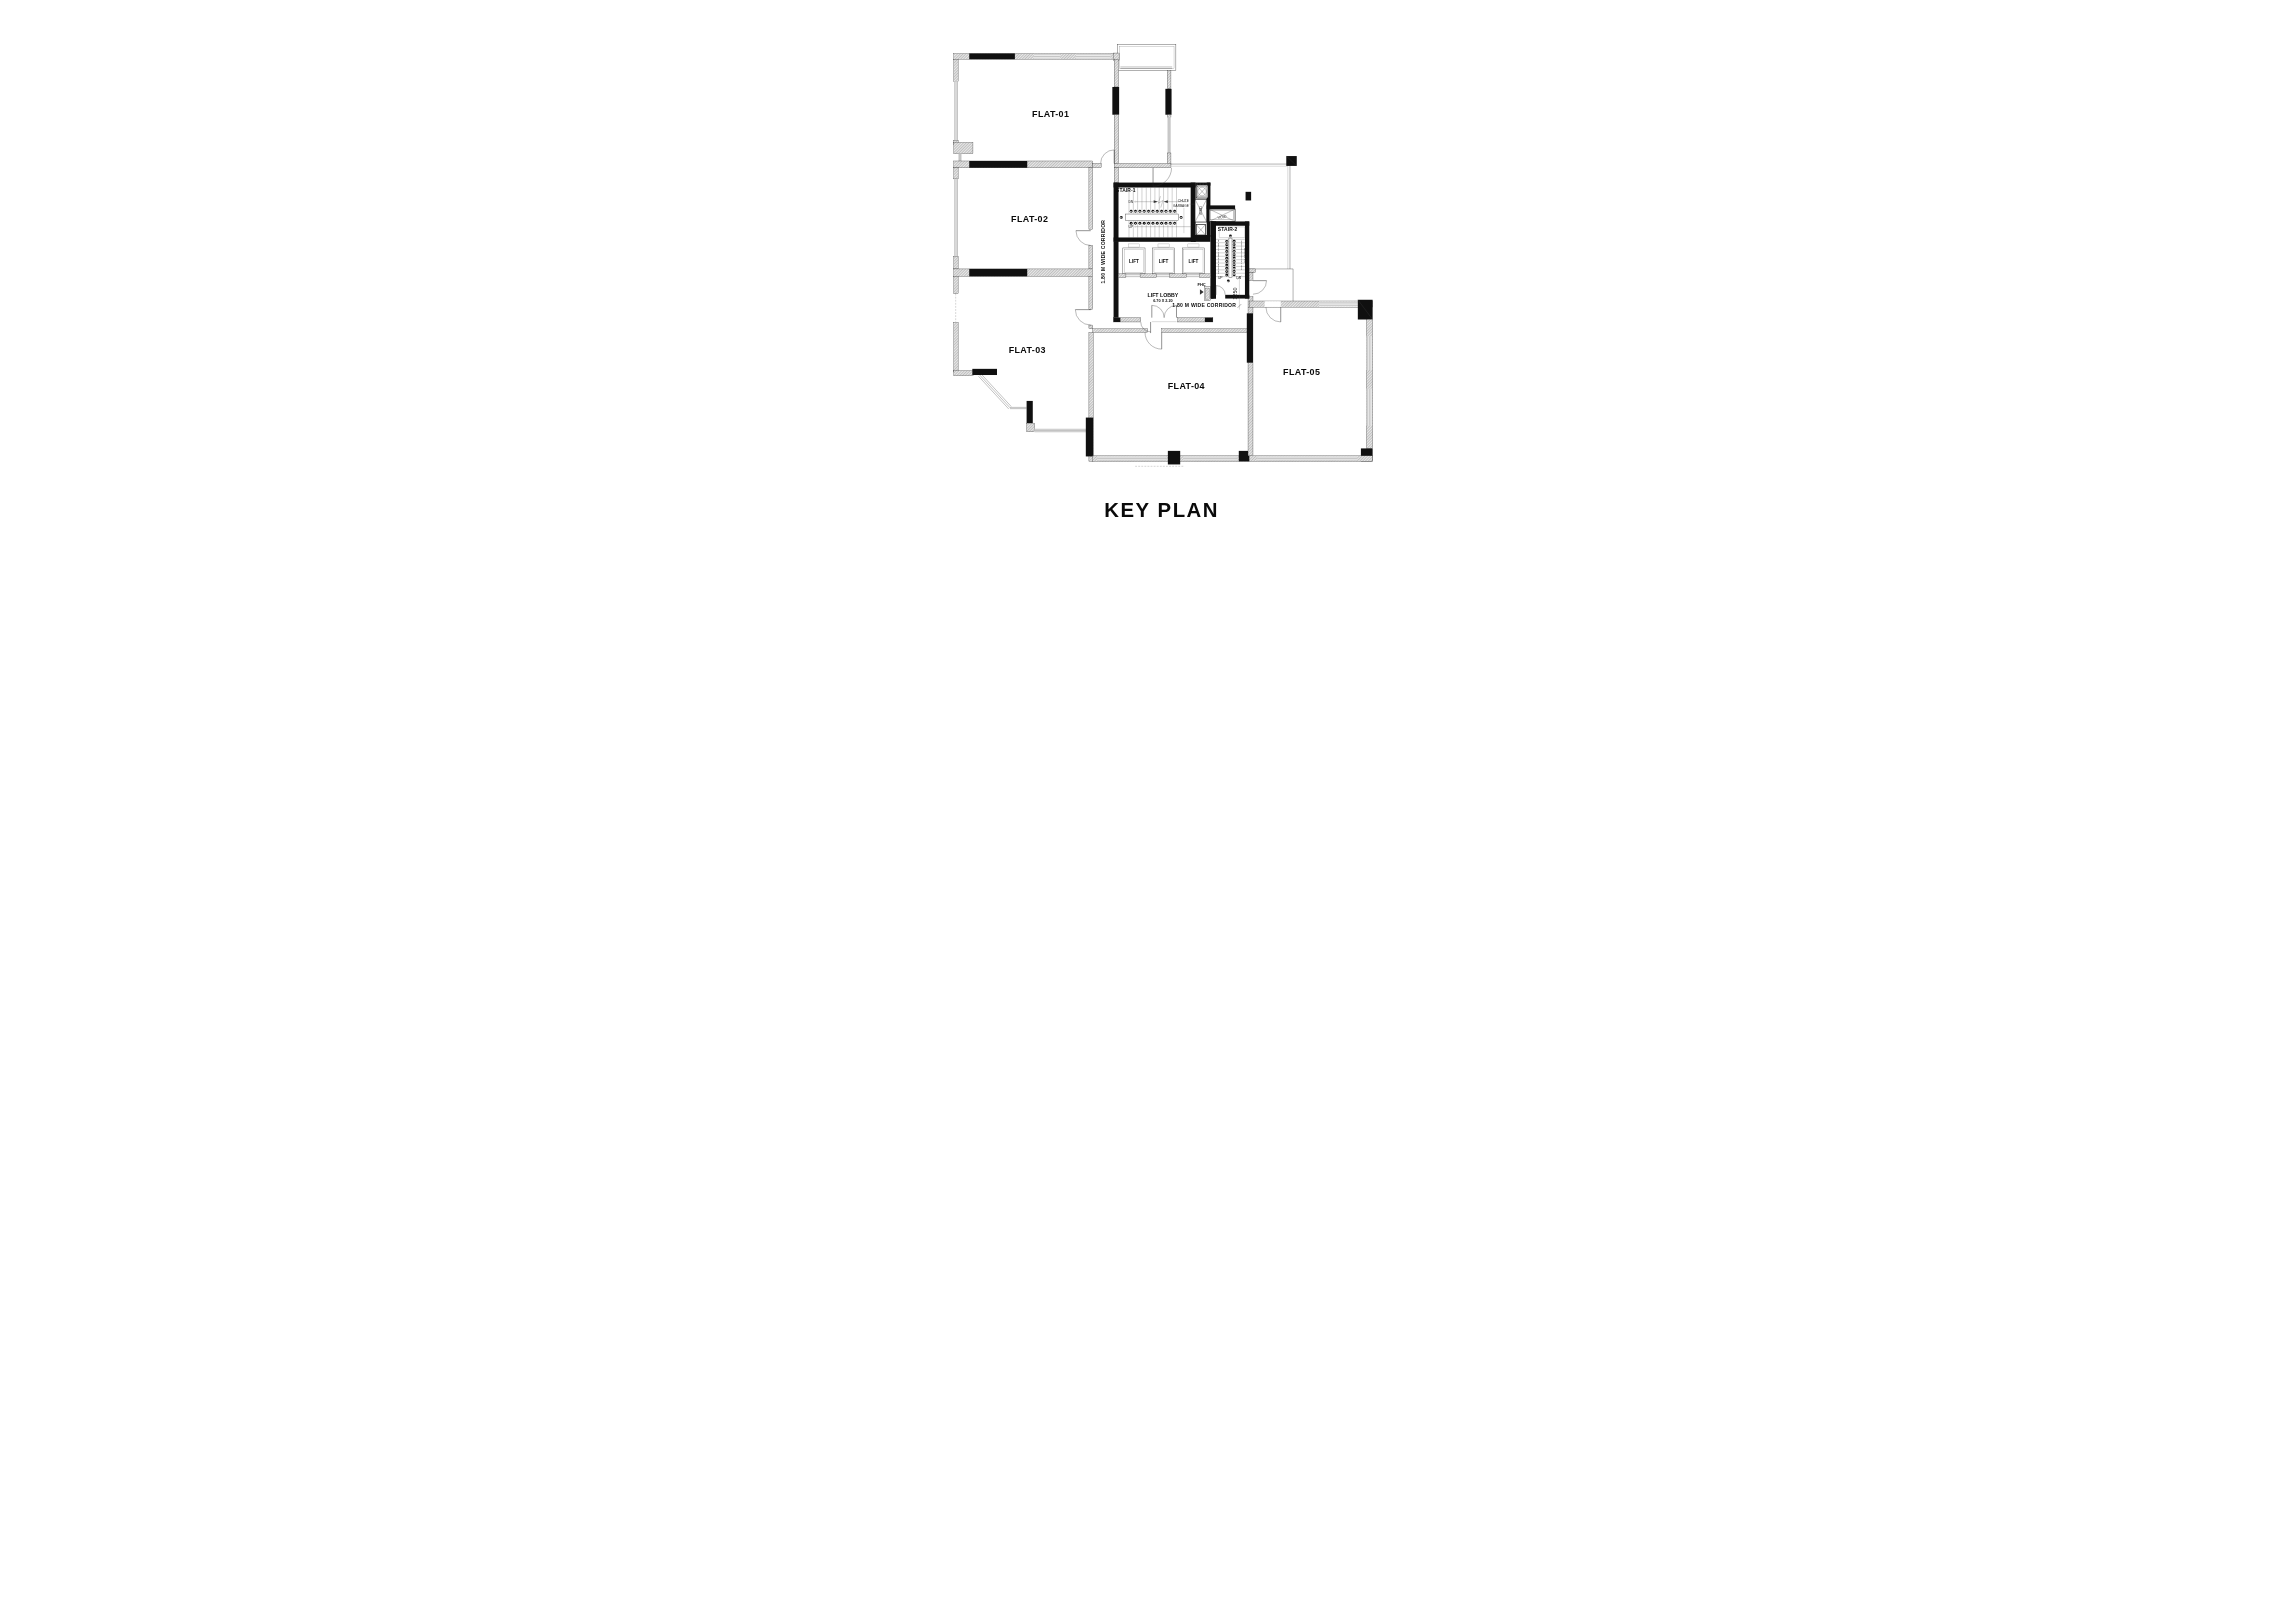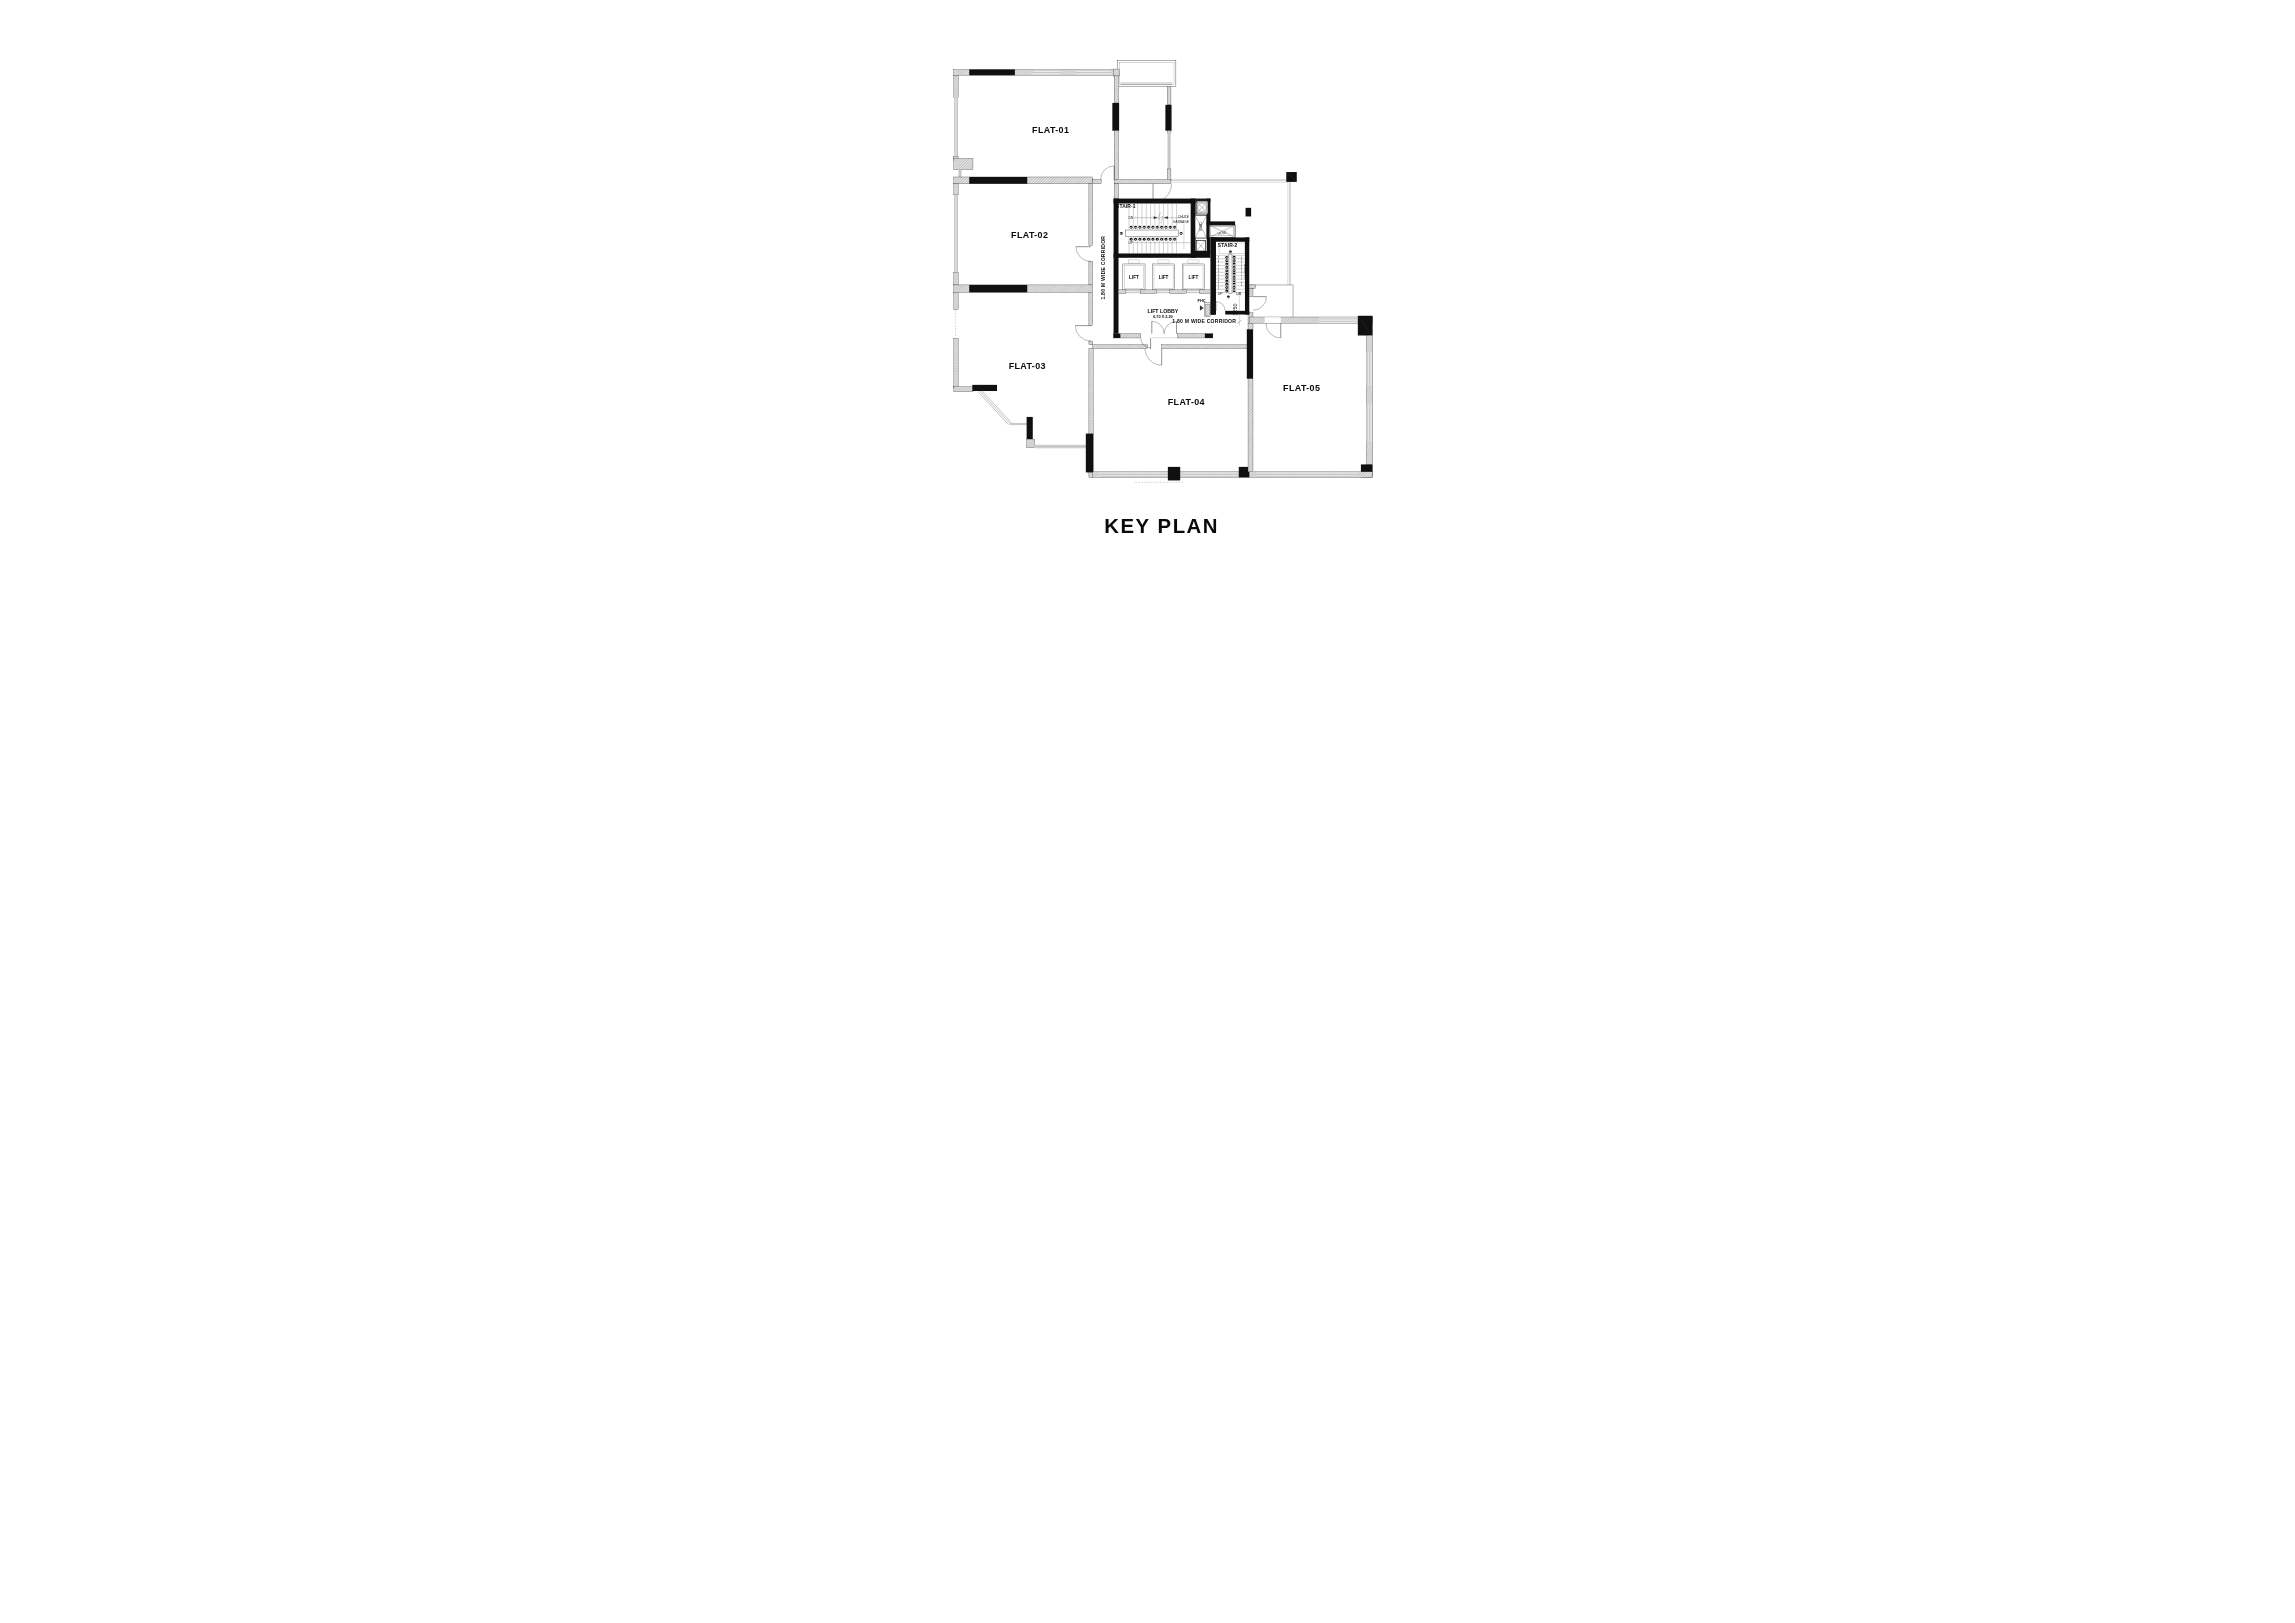--- a/index.html
+++ b/index.html
@@ -1,16 +1,16 @@
 <!DOCTYPE html>
 <html style="font-size:7.4px"><head>
 <meta charset="utf-8">
 <style>
   html,body{margin:0;padding:0;background:#fff;}
-  .sheet{width:100%;max-width:765px;aspect-ratio:4961/3508;margin:16px auto;position:relative;background:#fff;
+  .sheet{width:100%;max-width:765px;aspect-ratio:4961/3508;margin:0 auto;position:relative;background:#fff;
          font-family:"Liberation Sans",sans-serif;}
   svg{position:absolute;inset:0;width:100%;height:100%;}
 
   
   .w{fill:url(#hatch);stroke:#2b2b2b;stroke-width:.5;}
   .b{fill:#101010;stroke:none;}
   .ln{stroke:#2b2b2b;stroke-width:.6;fill:none;}
   .thin{stroke:#555;stroke-width:.35;fill:none;}
   .tread{stroke:#444;stroke-width:.4;fill:none;}
   .door{stroke:#333;stroke-width:.55;fill:none;}

